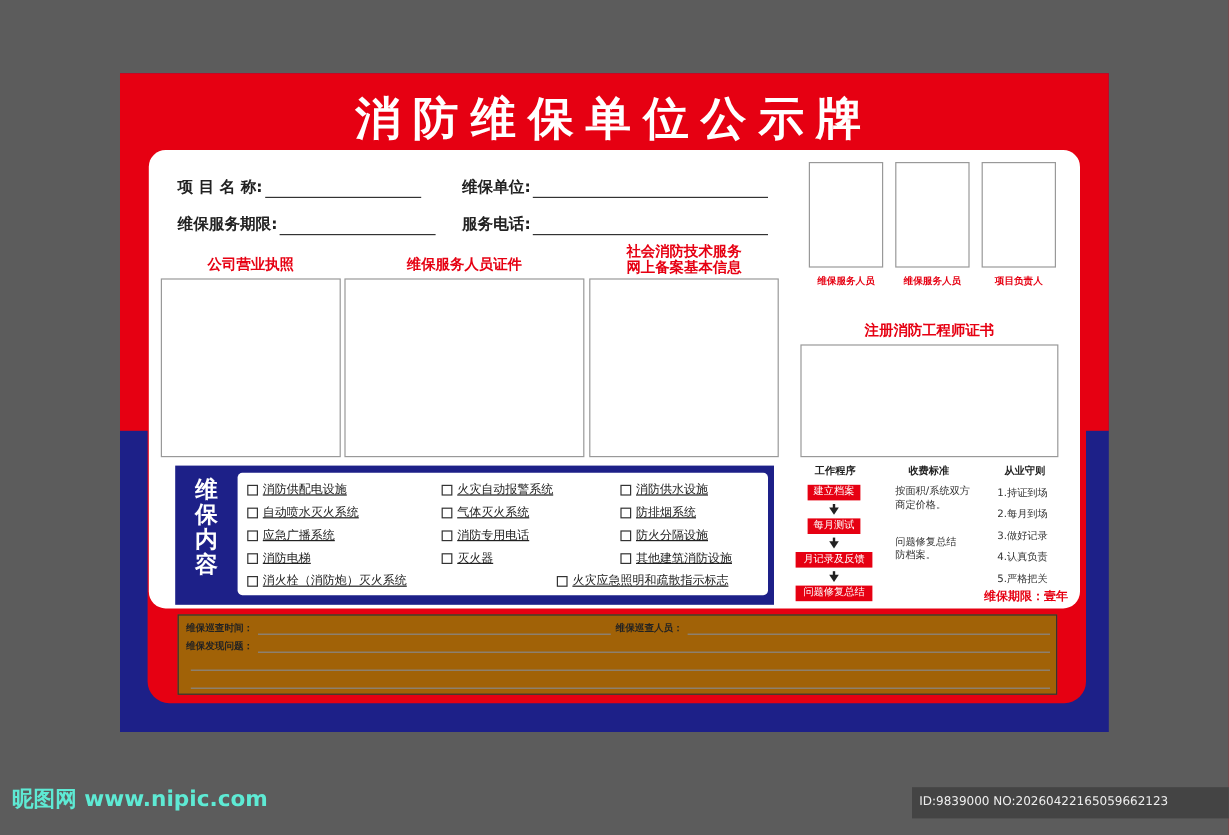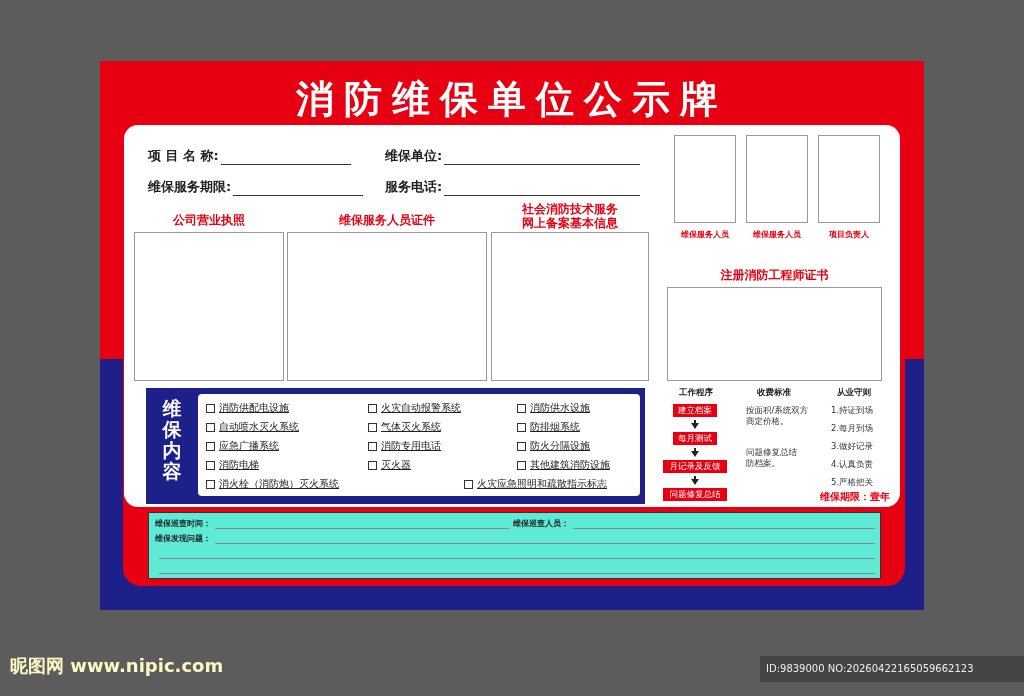--- a/index.html
+++ b/index.html
@@ -28,25 +28,25 @@
   .chk .box { width: 9px; height: 9px; border: 1px solid #333; margin-right: 4px; flex: 0 0 auto; }
 
   .col-head { position: absolute; font-size: 8.5px; font-weight: bold; color: #222; text-align: center; }
   .step { position: absolute; background: #e60012; color: #fff; font-size: 8.5px; text-align: center; line-height: 13px; height: 13px; }
   .arrow { position: absolute; width: 0; height: 0; border-left: 4px solid transparent; border-right: 4px solid transparent; border-top: 6px solid #222; }
   .arrow-stem { position: absolute; width: 2px; height: 4px; background: #222; }
   .fee { position: absolute; font-size: 8.5px; color: #333; line-height: 11px; }
   .rule { position: absolute; font-size: 8.5px; color: #333; }
   .period { position: absolute; font-size: 10px; font-weight: bold; color: #e60012; }
 
-  .inspect { position: absolute; left: 48px; top: 451px; width: 733px; height: 67px; background: #5eead4; border: 1px solid #333; }
+  .inspect { position: absolute; left: 48px; top: 451px; width: 733px; height: 67px; background: #a16207; border: 1px solid #333; }
   .insp-label { position: absolute; font-size: 8px; font-weight: bold; color: #222; }
   .insp-line { position: absolute; border-bottom: 1px solid #888; height: 1px; }
 
-  .watermark-logo { position: absolute; left: 10px; top: 654px; color: #fef9c3; font-size: 18px; font-weight: bold; }
+  .watermark-logo { position: absolute; left: 10px; top: 654px; color: #5eead4; font-size: 18px; font-weight: bold; }
   .watermark-id { position: absolute; left: 760px; top: 656px; width: 270px; height: 26px; background: #444; color: #eee; font-size: 10px; line-height: 26px; padding-left: 6px; white-space: nowrap; }
 </style>
 </head>
 <body>
 
 <div class="board">
   <div class="red-top"></div>
   <div class="title">消防维保单位公示牌</div>
 
   <div class="red-frame"></div>

